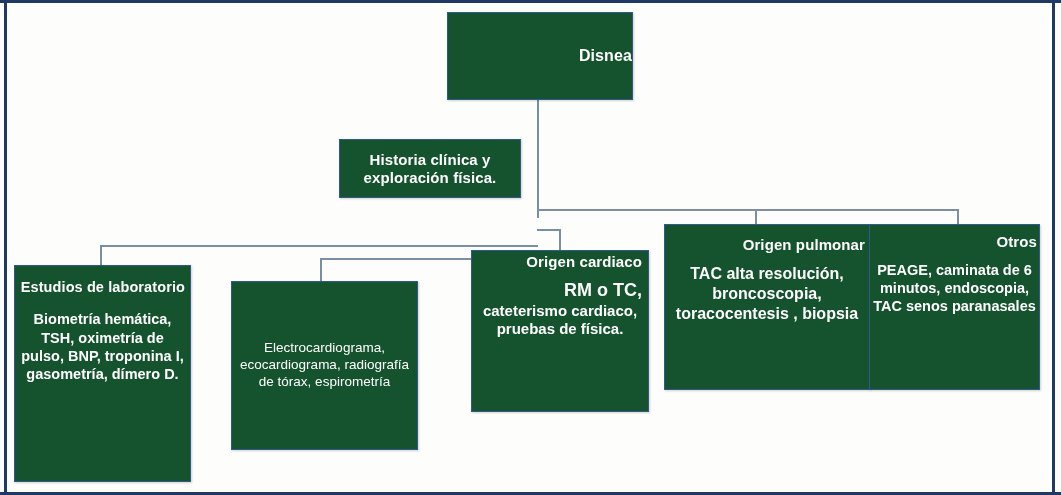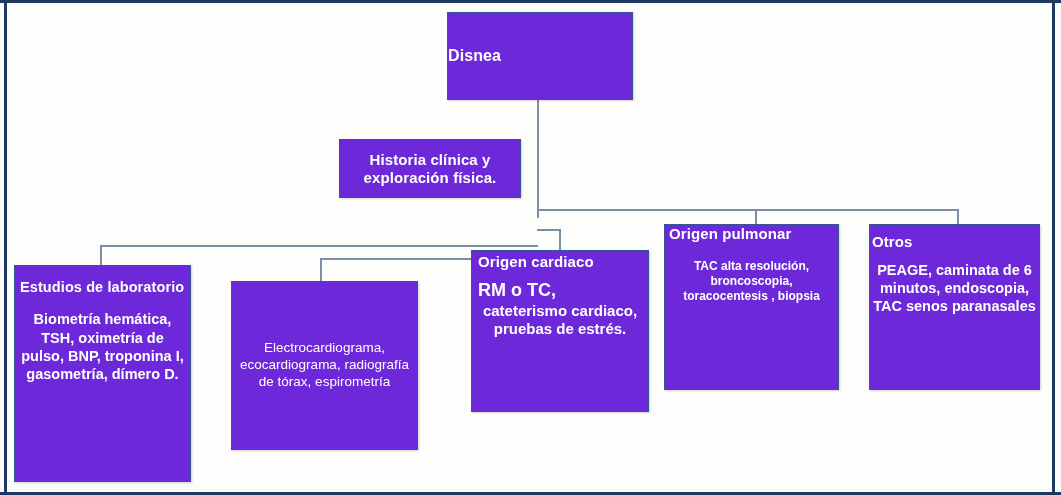--- a/index.html
+++ b/index.html
@@ -33,27 +33,27 @@
   .line {
     position: absolute;
     background: #7a8fa6;
   }
   .line.v { width: 2px; }
   .line.h { height: 2px; }
 
   
   .node {
     position: absolute;
-    background: #6d28d9;
+    background: #14532d;
     border: 1px solid #31598f;
     box-sizing: border-box;
     color: #ffffff;
     display: flex;
     flex-direction: column;
-    align-items: flex-start;
+    align-items: flex-end;
     justify-content: center;
     text-align: center;
     box-shadow: 1px 1px 2px rgba(0,0,0,0.18);
   }
   .node .title {
     font-weight: bold;
     letter-spacing: 0.1px;
     line-height: 1.2;
   }
   .node .body {
@@ -100,26 +100,26 @@
   }
   #node-cardiaco .title { font-size: 15px; margin-bottom: 8px; }
   #node-cardiaco .accent {
     font-size: 18px;
     font-family: "Liberation Sans", sans-serif;
     font-weight: bold;
   }
   #node-cardiaco .body { font-size: 15px; font-weight: bold; }
 
   #node-pulmonar {
-    left: 664px; top: 224px; width: 175px; height: 166px;
-    padding: 0 4px;
+    left: 664px; top: 224px; width: 206px; height: 166px;
+    padding: 11px 4px;
     justify-content: flex-start;
   }
   #node-pulmonar .title { font-size: 15px; margin-bottom: 10px; }
-  #node-pulmonar .body  { font-size: 12px; font-weight: bold; margin-top: 6px; }
+  #node-pulmonar .body  { font-size: 16px; font-weight: bold; }
 
   #node-otros {
     left: 869px; top: 224px; width: 171px; height: 166px;
     padding: 8px 2px;
     justify-content: flex-start;
   }
   #node-otros .title { font-size: 15px; margin-bottom: 10px; }
   #node-otros .body  { font-size: 14.5px; font-weight: bold; }
 </style>
 </head>
@@ -160,21 +160,21 @@
     <div class="body">Biometría hemática, TSH, oximetría de pulso, BNP, troponina I, gasometría, dímero D.</div>
   </div>
 
   <div class="node" id="node-ecg">
     <div class="body">Electrocardiograma, ecocardiograma, radiografía de tórax, espirometría</div>
   </div>
 
   <div class="node" id="node-cardiaco">
     <div class="title">Origen cardiaco</div>
     <div class="accent">RM o TC,</div>
-    <div class="body">cateterismo cardiaco, pruebas de estrés.</div>
+    <div class="body">cateterismo cardiaco, pruebas de física.</div>
   </div>
 
   <div class="node" id="node-pulmonar">
     <div class="title">Origen pulmonar</div>
     <div class="body">TAC alta resolución, broncoscopia, toracocentesis , biopsia</div>
   </div>
 
   <div class="node" id="node-otros">
     <div class="title">Otros</div>
     <div class="body">PEAGE, caminata de 6 minutos, endoscopia,  TAC senos paranasales</div>

